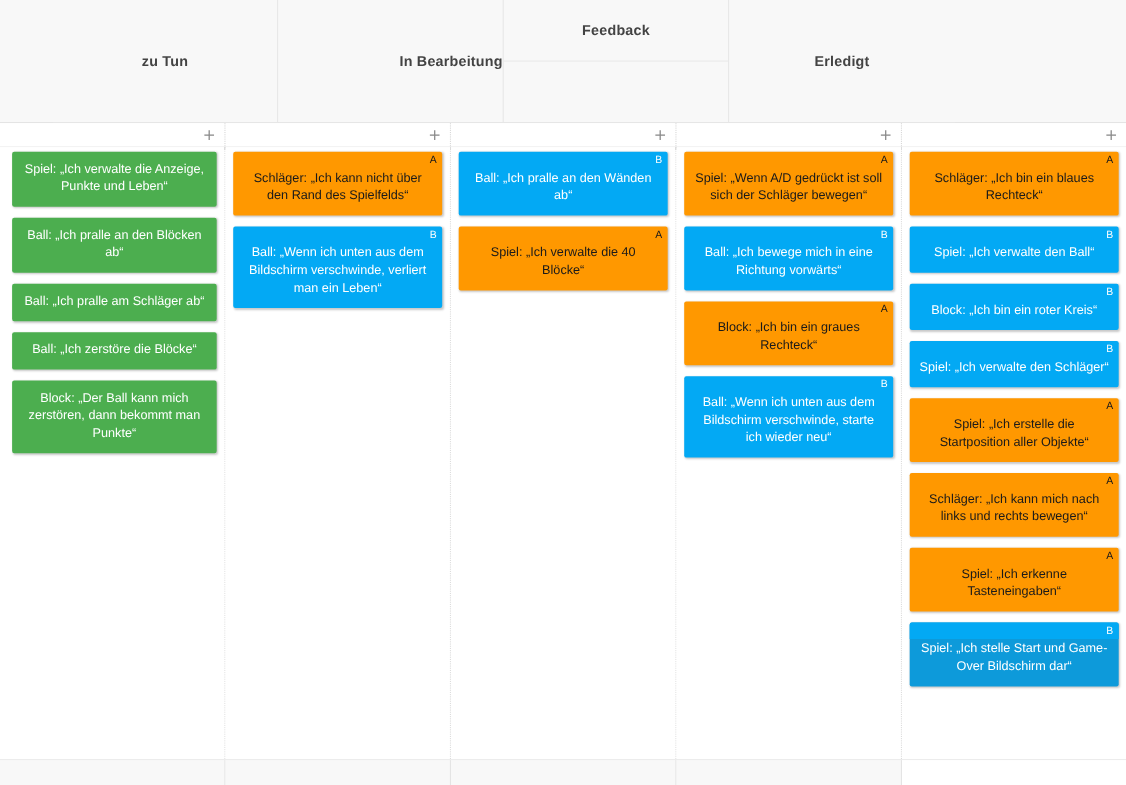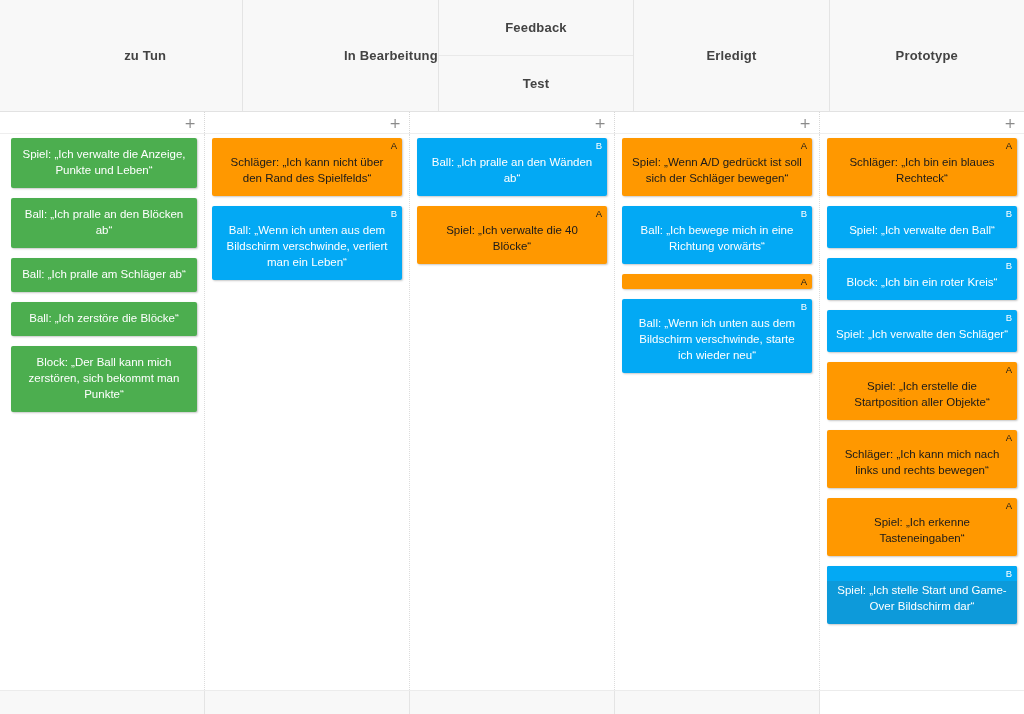--- a/index.html
+++ b/index.html
@@ -200,30 +200,24 @@
     <div class="header-col c0">
       <div class="header-title">zu Tun</div>
     </div>
     <div class="header-col c1">
       <div class="header-title">In Bearbeitung</div>
     </div>
     <div class="header-col c2 split">
       <div class="header-sub">
         <div class="header-title">Feedback</div>
       </div>
-      <div class="header-sub last">
-        <div class="header-title">Test</div>
-      </div>
     </div>
     <div class="header-col c3">
       <div class="header-title">Erledigt</div>
     </div>
-    <div class="header-col c4">
-      <div class="header-title">Prototype</div>
-    </div>
   </div>
 
   <div class="add-row">
     <div class="add-cell c0">
       <span class="plus-icon">+</span>
     </div>
     <div class="add-cell c1">
       <span class="plus-icon">+</span>
     </div>
     <div class="add-cell c2">
@@ -245,21 +239,21 @@
         <div class="card green no-badge">
           <span class="card-text">Ball: „Ich pralle an den Blöcken ab“</span>
         </div>
         <div class="card green no-badge">
           <span class="card-text">Ball: „Ich pralle am Schläger ab“</span>
         </div>
         <div class="card green no-badge">
           <span class="card-text">Ball: „Ich zerstöre die Blöcke“</span>
         </div>
         <div class="card green no-badge">
-          <span class="card-text">Block: „Der Ball kann mich zerstören, sich bekommt man Punkte“</span>
+          <span class="card-text">Block: „Der Ball kann mich zerstören, dann bekommt man Punkte“</span>
         </div>
       </div>
     <div class="column c1">
         <div class="card orange">
           <span class="badge">A</span>
           <span class="card-text">Schläger: „Ich kann nicht über den Rand des Spielfelds“</span>
         </div>
         <div class="card blue">
           <span class="badge">B</span>
           <span class="card-text">Ball: „Wenn ich unten aus dem Bildschirm verschwinde, verliert man ein Leben“</span>
@@ -279,20 +273,21 @@
         <div class="card orange">
           <span class="badge">A</span>
           <span class="card-text">Spiel: „Wenn A/D gedrückt ist soll sich der Schläger bewegen“</span>
         </div>
         <div class="card blue">
           <span class="badge">B</span>
           <span class="card-text">Ball: „Ich bewege mich in eine Richtung vorwärts“</span>
         </div>
         <div class="card orange">
           <span class="badge">A</span>
+          <span class="card-text">Block: „Ich bin ein graues Rechteck“</span>
         </div>
         <div class="card blue">
           <span class="badge">B</span>
           <span class="card-text">Ball: „Wenn ich unten aus dem Bildschirm verschwinde, starte ich wieder neu“</span>
         </div>
       </div>
     <div class="column c4">
         <div class="card orange">
           <span class="badge">A</span>
           <span class="card-text">Schläger: „Ich bin ein blaues Rechteck“</span>

